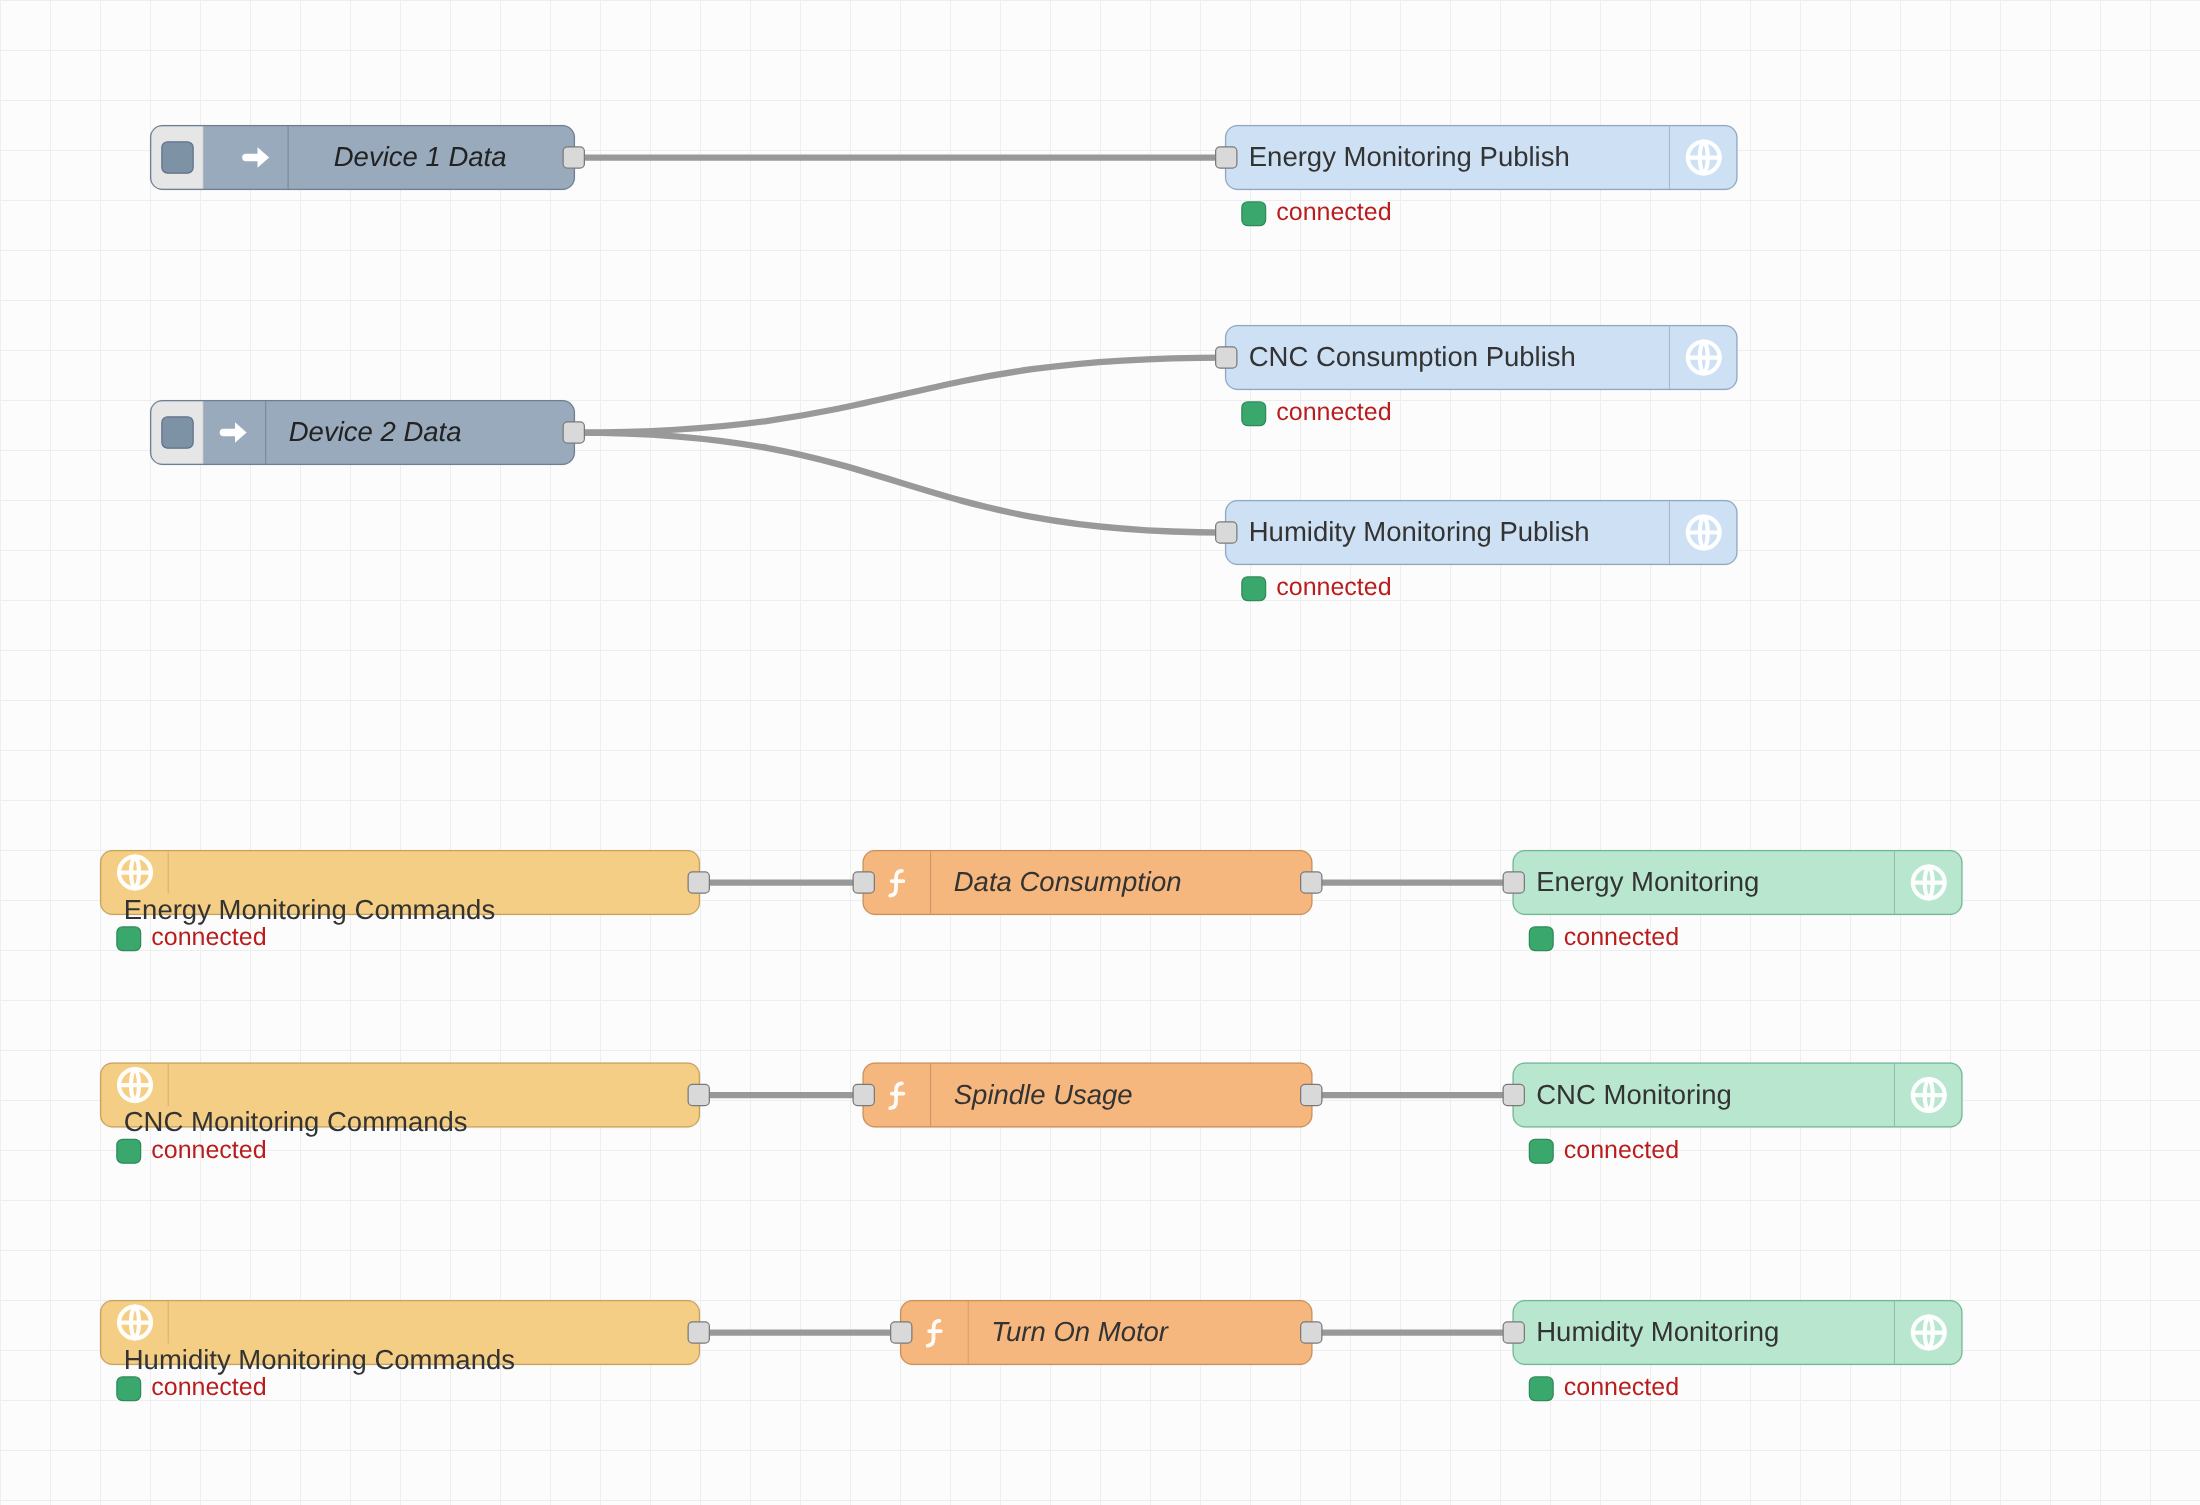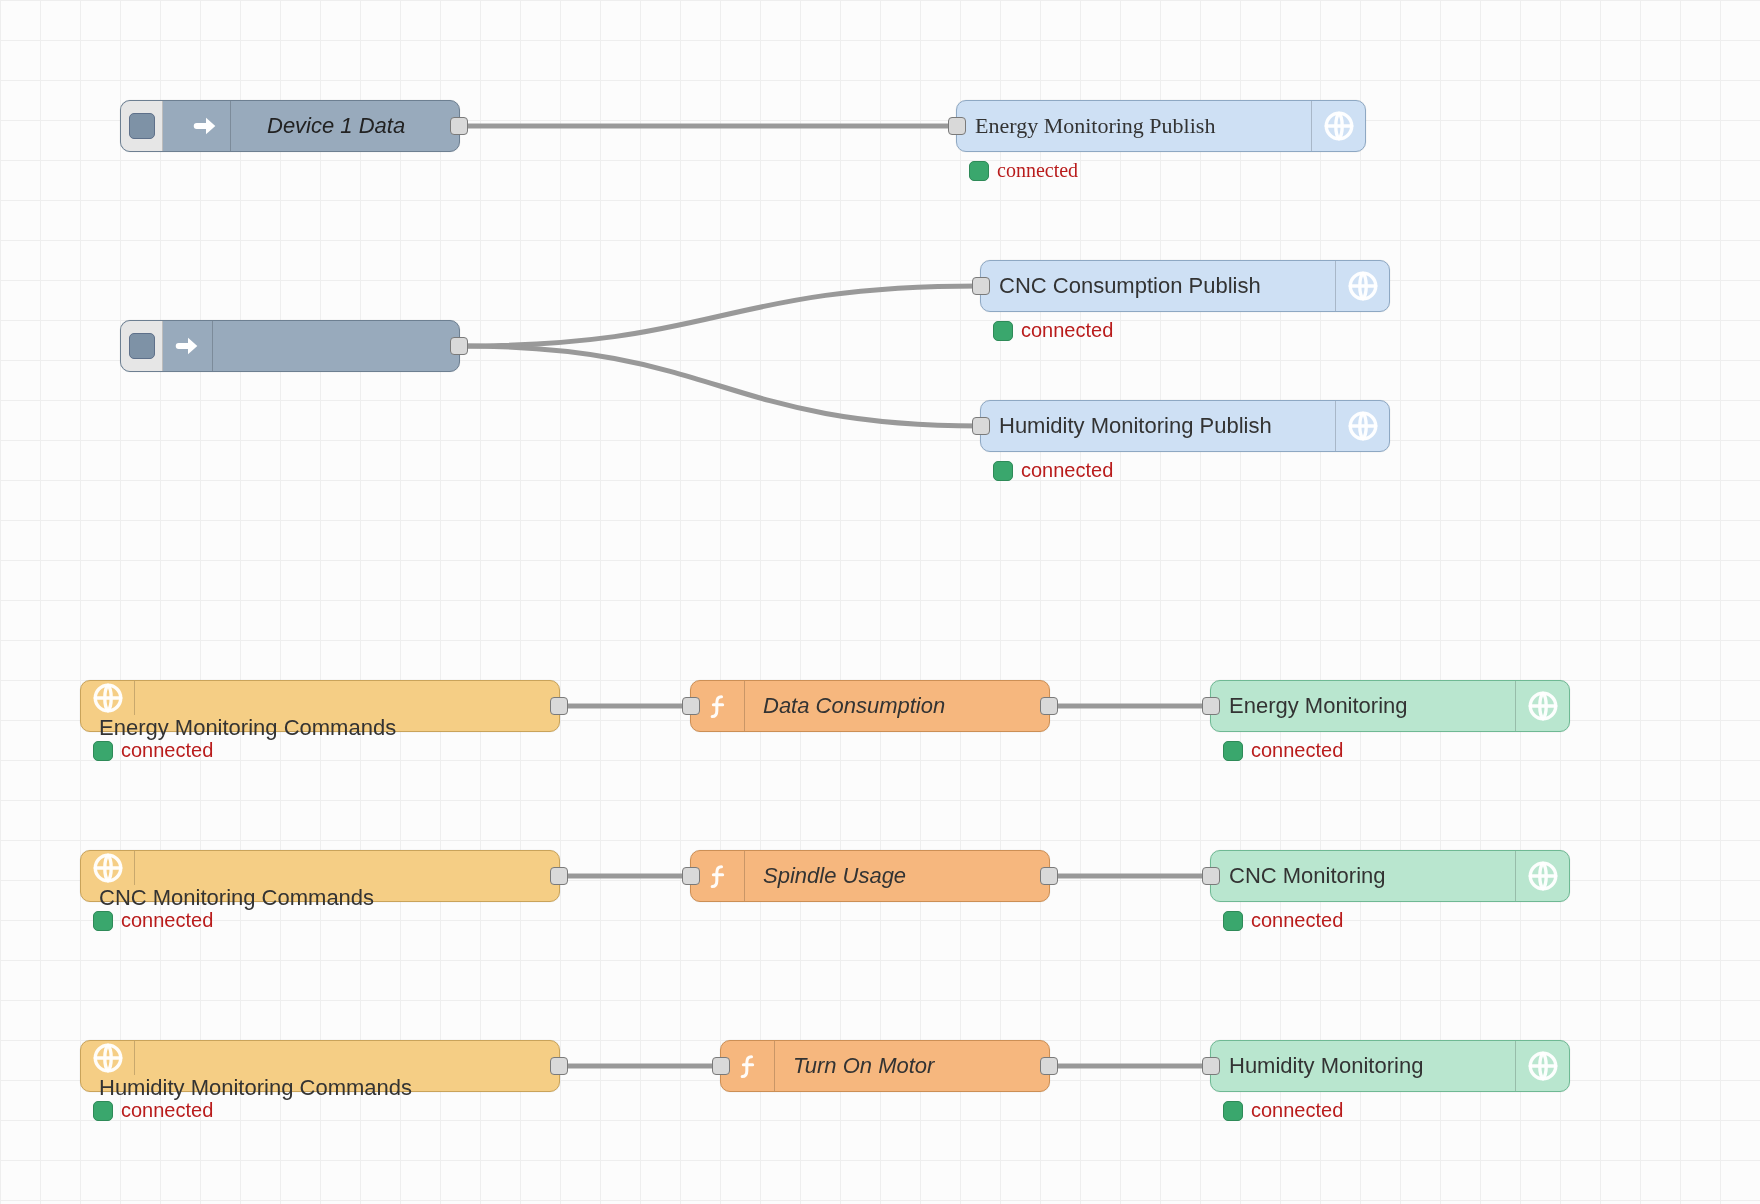--- a/index.html
+++ b/index.html
@@ -134,21 +134,21 @@
   <div class="iconbox arrow">
     <svg width="28" height="28" viewBox="0 0 24 24" class="icon-svg">
         <path d="M4 12h10" stroke-width="5"></path>
         <path d="M12 5l8 7-8 7z" stroke="none" fill="#fff"></path>
       </svg>
   </div>
   <div class="label italic">Device 1 Data</div>
   <div class="port right"></div>
 </div>
 
-<div class="node mqtt-out" style="left:956px; top:100px; width:410px;font-family:Liberation Serif, serif;">
+<div class="node mqtt-out" style="left:980px; top:100px; width:410px;">
   <div class="port left"></div>
   <div class="label">Energy Monitoring Publish</div>
   <div class="iconbox right">
     <svg width="34" height="34" viewBox="0 0 24 24" class="icon-svg">
         <circle cx="12" cy="12" r="9"></circle>
         <path d="M3 12h18M12 3c3 3 3 15 0 18M12 3c-3 3-3 15 0 18"></path>
       </svg>
   </div>
   <div class="status">
       <div class="dot"></div>
@@ -159,20 +159,21 @@
 <div class="node inject" style="left:120px; top:320px; width:340px;">
   <div class="inject-btn">
       <div class="sq"></div>
     </div>
   <div class="iconbox arrow">
     <svg width="28" height="28" viewBox="0 0 24 24" class="icon-svg">
         <path d="M4 12h10" stroke-width="5"></path>
         <path d="M12 5l8 7-8 7z" stroke="none" fill="#fff"></path>
       </svg>
   </div>
+  <div class="label italic">Device 2 Data</div>
   <div class="port right"></div>
 </div>
 
 <div class="node mqtt-out" style="left:980px; top:260px; width:410px;">
   <div class="port left"></div>
   <div class="label">CNC Consumption Publish</div>
   <div class="iconbox right">
     <svg width="34" height="34" viewBox="0 0 24 24" class="icon-svg">
         <circle cx="12" cy="12" r="9"></circle>
         <path d="M3 12h18M12 3c3 3 3 15 0 18M12 3c-3 3-3 15 0 18"></path>

